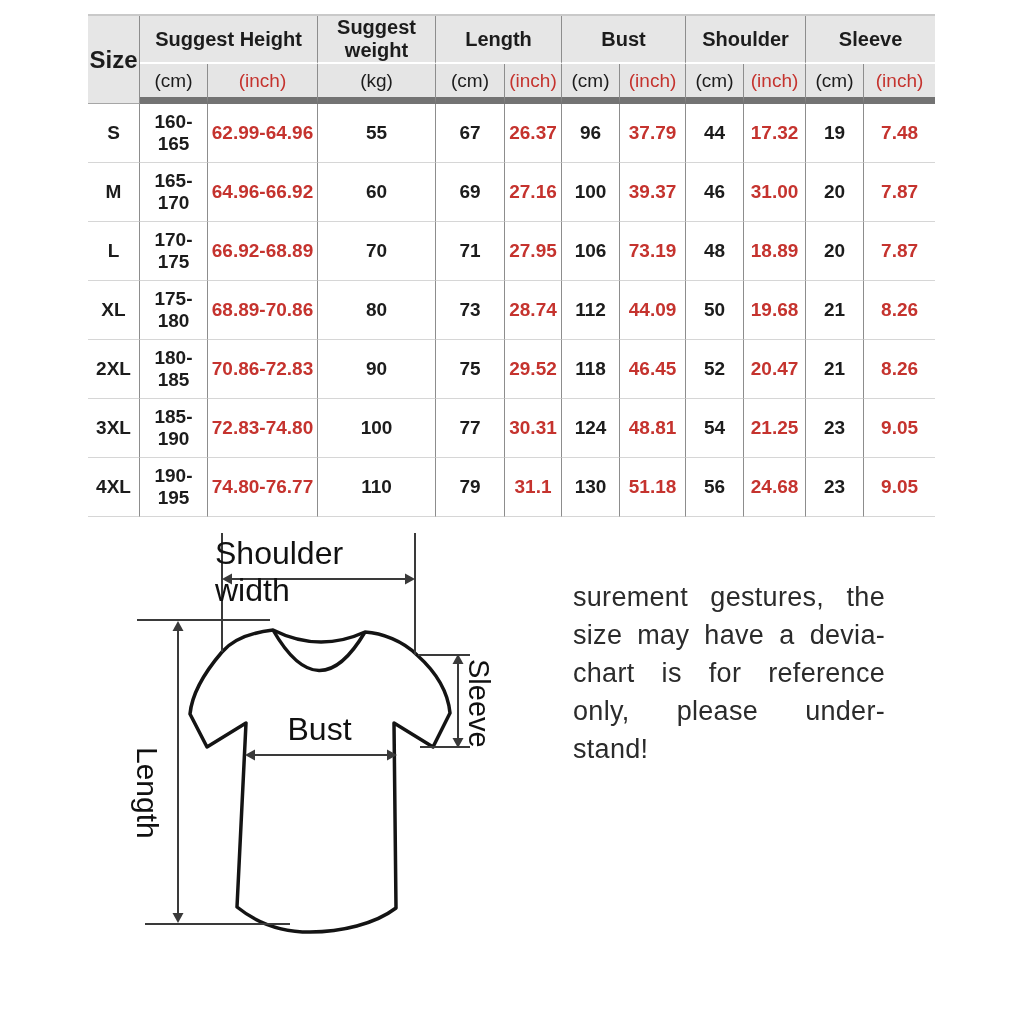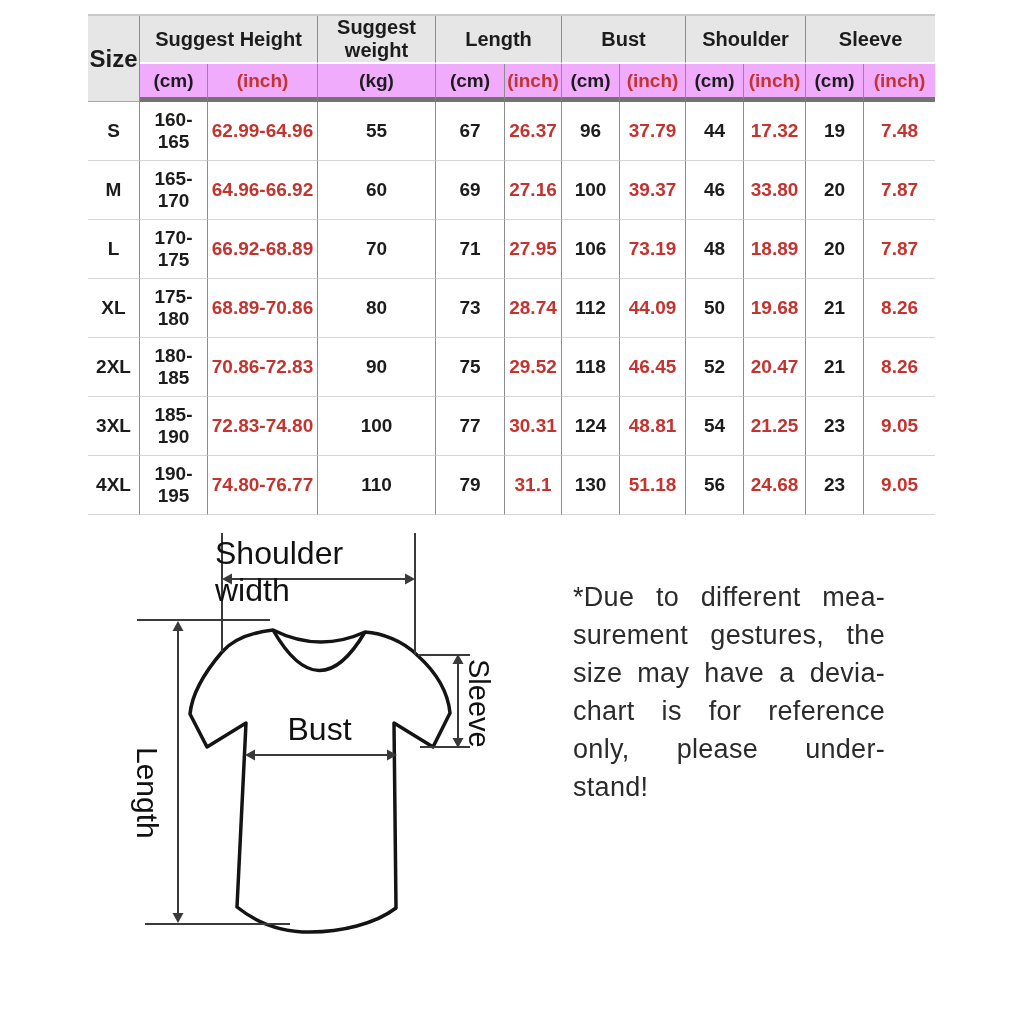--- a/index.html
+++ b/index.html
@@ -8,22 +8,22 @@
 
   
   #size-table{position:absolute;left:88px;top:14px;border-collapse:separate;border-spacing:0;
               table-layout:fixed;width:847px;border-top:2px solid #c9c9c9;}
   #size-table th,#size-table td{padding:0;text-align:center;vertical-align:middle;
               border-right:1px solid #8d8d8d;overflow:hidden;}
   #size-table th:last-child,#size-table td:last-child{border-right:none;}
   tr.group-row th{height:40px;background:#e6e6e6;font-size:20px;font-weight:700;
               border-bottom:2px solid #ffffff;}
   tr.group-row th.size-h{border-bottom:1px solid #a6a6a6;font-size:24px;}
-  tr.unit-row th{height:33px;background:#f0abfc;font-size:19px;font-weight:700;
-              border-bottom:5px solid #737373;}
+  tr.unit-row th{height:33px;background:#e5e5e5;font-size:19px;font-weight:400;
+              border-bottom:7px solid #737373;}
   tr.data-row td{height:58px;background:#ffffff;font-size:19px;font-weight:700;
               border-bottom:1px solid #d6d6d6;}
   td.size-cell{background-color:#ffffff;background-image:linear-gradient(#ececec,#ececec);
               background-size:100% 48px;background-repeat:no-repeat;background-position:center;}
   .red{color:#c5332e;}
 
   
   #diagram{position:absolute;left:120px;top:525px;width:440px;height:490px;}
   #diagram svg{position:absolute;left:0;top:0;}
   .dlabel{position:absolute;color:#111;}
@@ -100,21 +100,21 @@
     <tr class="data-row">
       <td class="size-cell">M</td>
       <td>165-170</td>
       <td class="red">64.96-66.92</td>
       <td>60</td>
       <td>69</td>
       <td class="red">27.16</td>
       <td>100</td>
       <td class="red">39.37</td>
       <td>46</td>
-      <td class="red">33.80</td>
+      <td class="red">31.00</td>
       <td>20</td>
       <td class="red">7.87</td>
     </tr>
     <tr class="data-row">
       <td class="size-cell">L</td>
       <td>170-175</td>
       <td class="red">66.92-68.89</td>
       <td>70</td>
       <td>71</td>
       <td class="red">27.95</td>
@@ -224,21 +224,20 @@
       <polygon points="58,398 52.5,388 63.5,388" fill="#3a3a3a"></polygon>
     </svg>
 
     <div class="dlabel" id="shoulder-label">Shoulder width</div>
     <div class="dlabel" id="bust-label">Bust</div>
     <div class="dlabel vtext" id="sleeve-label">Sleeve</div>
     <div class="dlabel vtext" id="length-label">Length</div>
   </div>
 
   <div id="note">
-    <div class="jline">*Due to different mea-</div>
     <div class="jline">surement gestures, the</div>
     <div class="jline">size may have a devia-</div>
     <div class="jline">chart is for reference</div>
     <div class="jline">only, please under-</div>
     <div class="jline last">stand!</div>
   </div>
 
 </div>
 
 </body></html>

